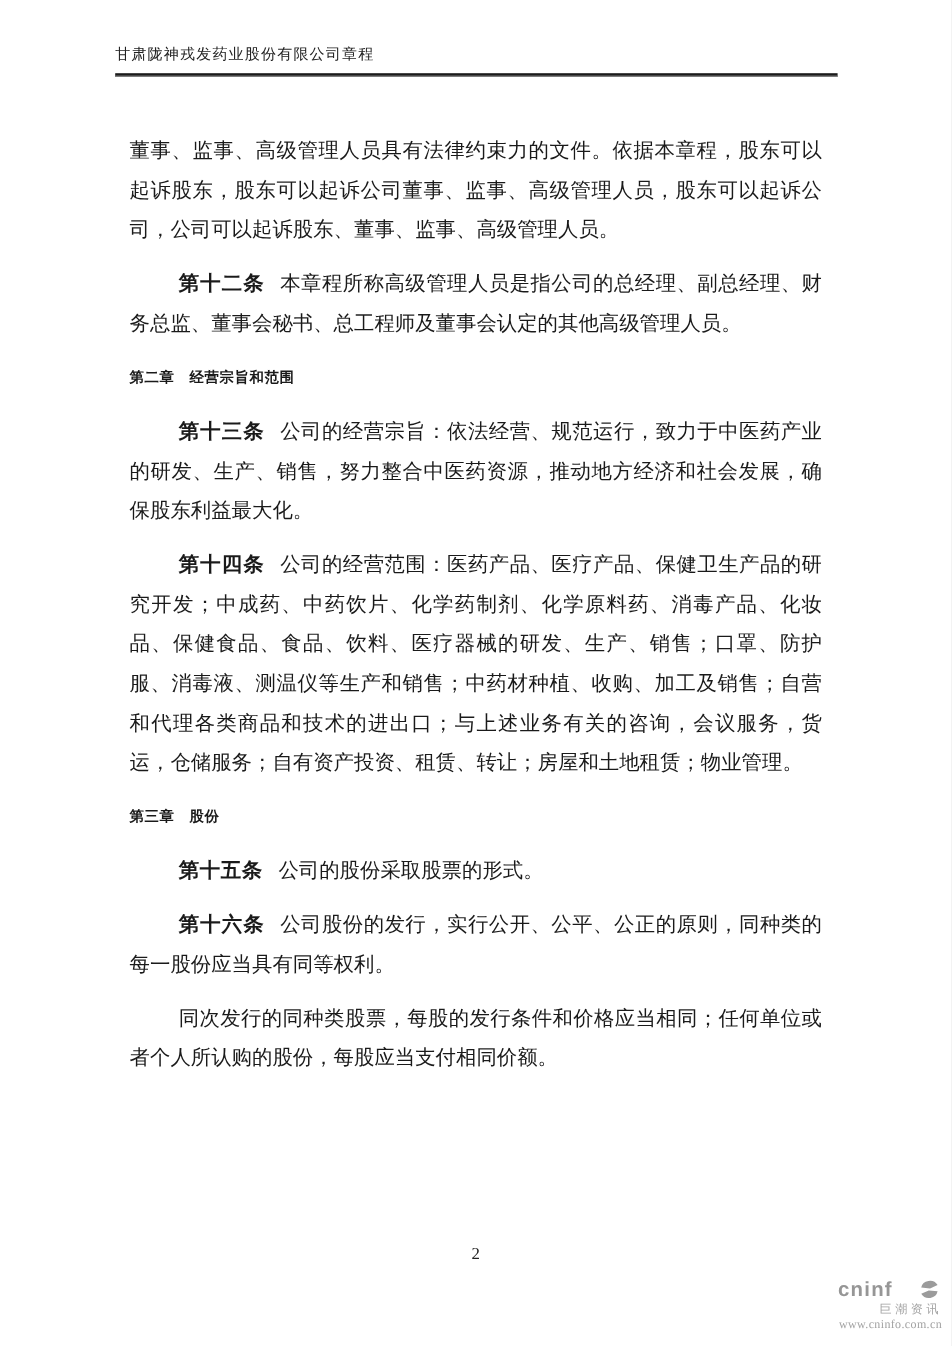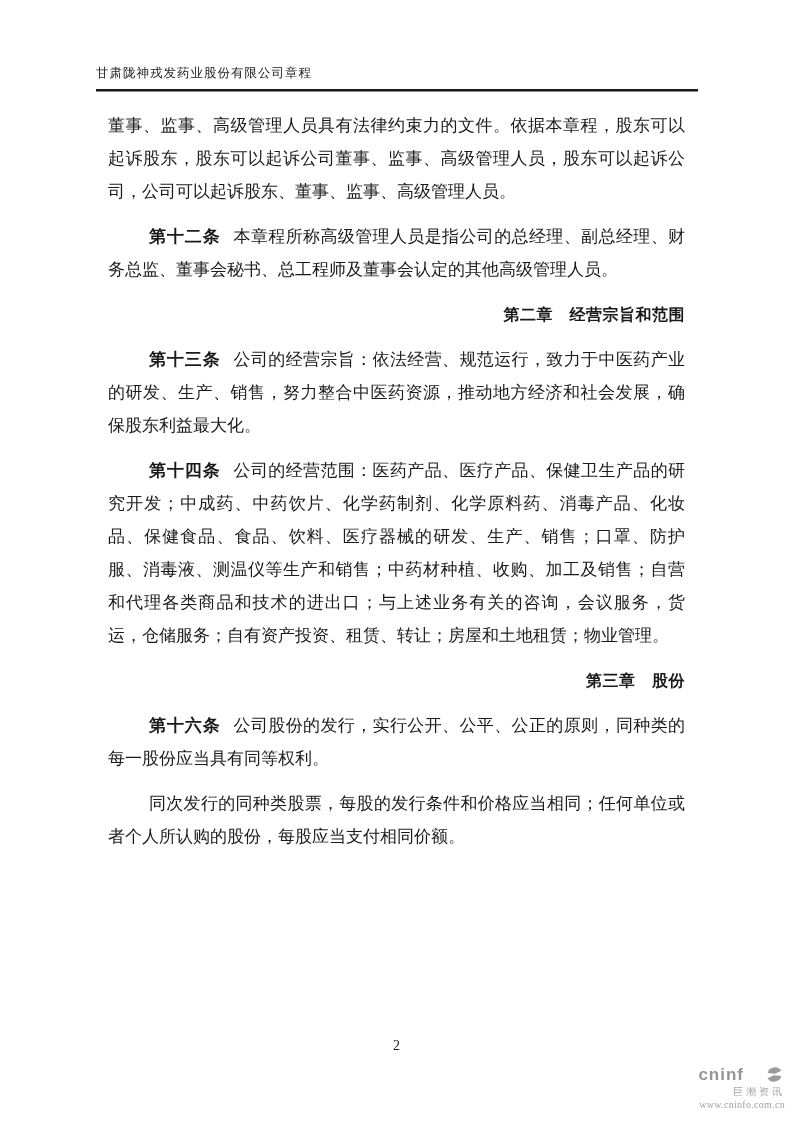--- a/index.html
+++ b/index.html
@@ -11,21 +11,21 @@
     background: #ffffff;
     font-family: "Liberation Serif", "DejaVu Serif", serif;
     color: #1a1a1a;
     overflow: hidden;
   }
   
   .header {
     position: absolute;
     left: 96px;
     right: 95px;
-    top: 64px;
+    top: 36px;
   }
   .header-title {
     font-size: 12.5px;
     line-height: 18px;
     color: #222;
     letter-spacing: 1px;
     padding-bottom: 7px;
   }
   .header-rule {
     height: 2px;
@@ -46,24 +46,24 @@
   .block-continuation { text-indent: 0; }
   .block-article { text-indent: 41px; }
   .block-para { text-indent: 41px; margin-top: 7px !important; }
   .article-label {
     font-weight: 700;
     font-family: "Liberation Sans", "DejaVu Sans", sans-serif;
     margin-right: 13px;
     letter-spacing: 0.5px;
   }
   .block-chapter, .block-section {
-    text-align: right;
+    text-align: left;
     text-indent: 0;
     font-weight: 700;
-    font-size: 16px;
+    font-size: 12px;
     font-family: "Liberation Sans", "DejaVu Sans", sans-serif;
     margin-top: 5px !important;
     margin-bottom: 7px !important;
     letter-spacing: 0.5px;
   }
   
   .page-number {
     position: absolute;
     left: 0;
     right: 0;
@@ -118,20 +118,21 @@
     <div class="header-rule"></div>
   </div>
 
   <div class="doc-body">
       <p class="block-continuation">董事、监事、高级管理人员具有法律约束力的文件。依据本章程，股东可以起诉股东，股东可以起诉公司董事、监事、高级管理人员，股东可以起诉公司，公司可以起诉股东、董事、监事、高级管理人员。</p>
       <p class="block-article"><span class="article-label">第十二条</span>本章程所称高级管理人员是指公司的总经理、副总经理、财务总监、董事会秘书、总工程师及董事会认定的其他高级管理人员。</p>
       <p class="block-chapter">第二章　经营宗旨和范围</p>
       <p class="block-article"><span class="article-label">第十三条</span>公司的经营宗旨：依法经营、规范运行，致力于中医药产业的研发、生产、销售，努力整合中医药资源，推动地方经济和社会发展，确保股东利益最大化。</p>
       <p class="block-article"><span class="article-label">第十四条</span>公司的经营范围：医药产品、医疗产品、保健卫生产品的研究开发；中成药、中药饮片、化学药制剂、化学原料药、消毒产品、化妆品、保健食品、食品、饮料、医疗器械的研发、生产、销售；口罩、防护服、消毒液、测温仪等生产和销售；中药材种植、收购、加工及销售；自营和代理各类商品和技术的进出口；与上述业务有关的咨询，会议服务，货运，仓储服务；自有资产投资、租赁、转让；房屋和土地租赁；物业管理。</p>
       <p class="block-chapter">第三章　股份</p>
+      <p class="block-article"><span class="article-label">第十五条</span>公司的股份采取股票的形式。</p>
       <p class="block-article"><span class="article-label">第十六条</span>公司股份的发行，实行公开、公平、公正的原则，同种类的每一股份应当具有同等权利。</p>
       <p class="block-para">同次发行的同种类股票，每股的发行条件和价格应当相同；任何单位或者个人所认购的股份，每股应当支付相同价额。</p>
     </div>
 
   <div class="page-number">2</div>
 
   <div class="cninfo-logo">
     <div class="logo-brand-row">
       <span class="logo-brand">cninf</span>
       <span class="logo-swirl">

